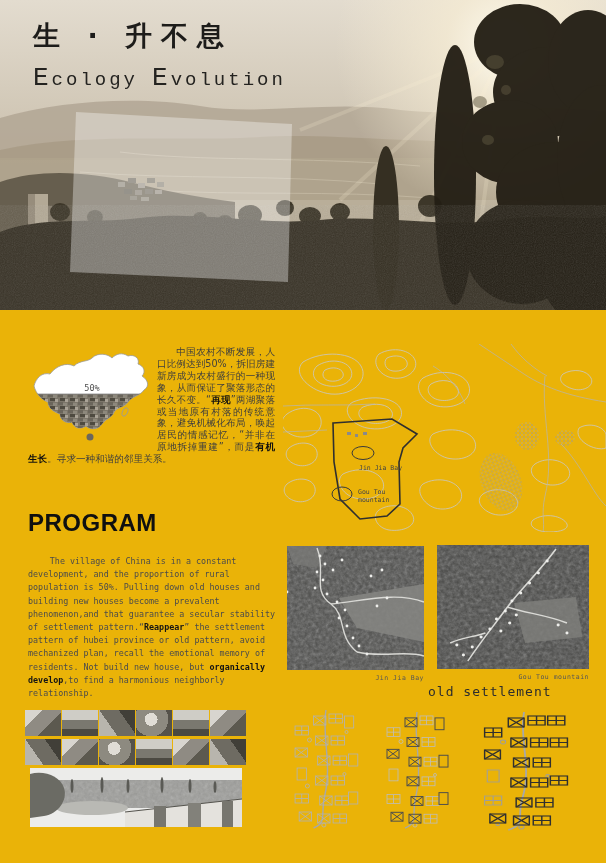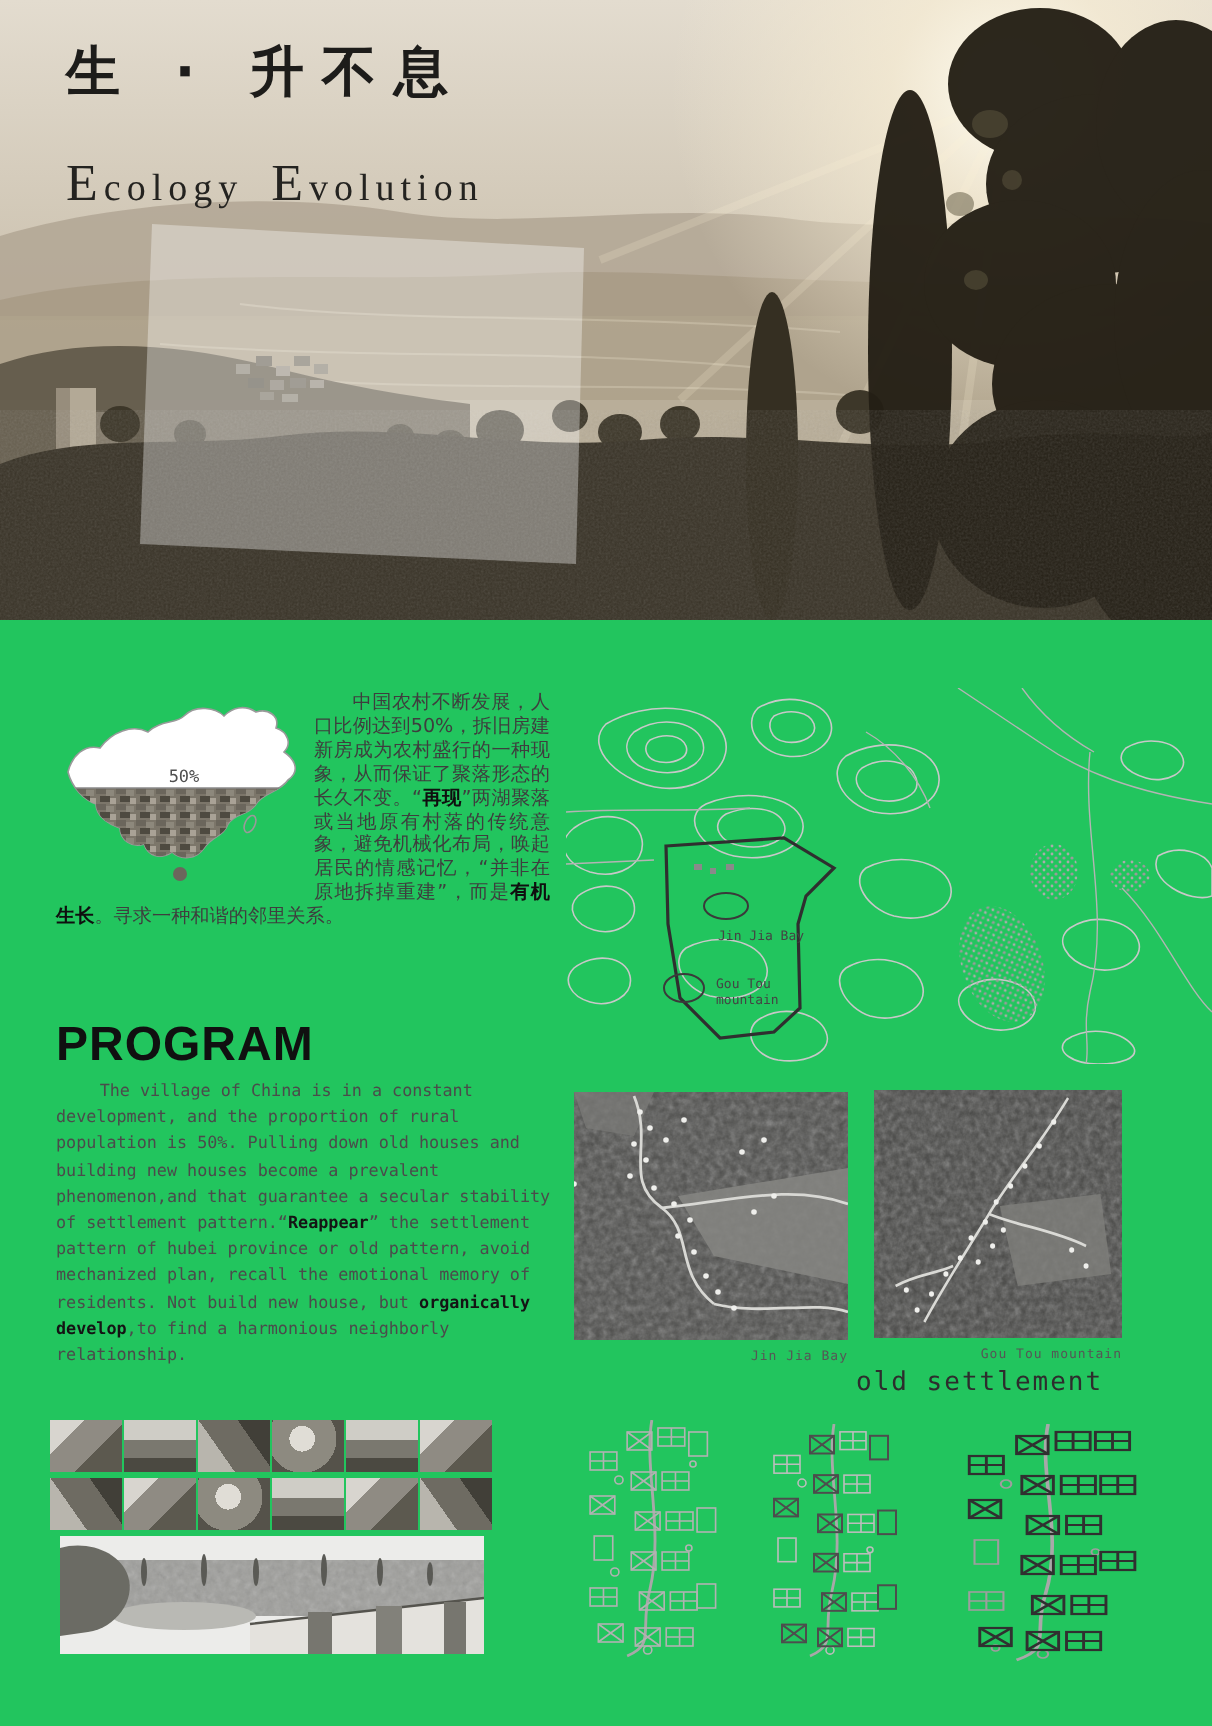--- a/index.html
+++ b/index.html
@@ -1,32 +1,32 @@
 <!DOCTYPE html>
 <html><head>
 <meta charset="utf-8">
 <style>
   * { box-sizing: border-box; }
   html, body { margin: 0; padding: 0; background: #ffffff; }
   .page {
     position: relative; width: 606px; height: 863px;
-    background: #22c55e; overflow: hidden;
+    background: #eab308; overflow: hidden;
     font-family: "DejaVu Sans Mono", monospace;
   }
 
   
   .hero { position: absolute; left: 0; top: 0; width: 606px; height: 310px; }
   .hero svg { display: block; width: 100%; height: 100%; }
   .hero-titles { position: absolute; left: 33px; top: 18px; color: #1d1c1a; }
   .title-zh {
     font-family: "DejaVu Sans", sans-serif; font-weight: 700;
     font-size: 27px; letter-spacing: 9px; white-space: nowrap;
   }
   .title-en {
-    margin-top: 23px; font-family: Liberation Serif, serif;
+    margin-top: 9px; font-family: Liberation Mono, monospace;
     font-size: 19px; letter-spacing: 3px; color: #242320; white-space: nowrap;
   }
   .title-en .big { font-size: 26px; }
   .title-en .wordgap { display: inline-block; width: 14px; }
 
   
   .intro { position: absolute; left: 28px; top: 346px; width: 247px; }
   .china-map { float: left; width: 124px; height: 96px; margin: 0 5px 0 0; }
   .zh-text {
     font-family: "DejaVu Sans", sans-serif; font-size: 9.6px;
@@ -35,31 +35,31 @@
   .zh-text p { margin: 0; text-indent: 2em; }
   .zh-text b { color: #0f0f0f; }
 
   
   .contour-map { position: absolute; left: 283px; top: 344px; width: 323px; height: 188px; }
   .contour-map svg { display: block; width: 100%; height: 100%; }
 
   
   .program { position: absolute; left: 28px; top: 509px; width: 248px; }
   .program h2 {
-    margin: 0 0 2px 0; font-family: "Liberation Sans", sans-serif;
+    margin: 0 0 18px 0; font-family: "Liberation Sans", sans-serif;
     font-weight: 700; font-size: 24px; letter-spacing: 0.5px; color: #101010;
   }
   .en-text { font-size: 8.4px; line-height: 13.2px; color: #4b4b4b; }
   .en-text p { margin: 0; text-indent: 2.6em; }
   .en-text b { color: #141414; }
 
   
   .aerial { position: absolute; }
   .aerial-left  { left: 287px; top: 546px; width: 137px; }
-  .aerial-right { left: 437px; top: 545px; width: 124px; }
+  .aerial-right { left: 437px; top: 545px; width: 152px; }
   .aerial svg { display: block; width: 100%; height: 124px; }
   .photo-caption {
     margin-top: 4px; font-size: 6.5px; letter-spacing: 0.5px;
     color: #565656; text-align: right;
   }
   .old-settlement {
     position: absolute; left: 428px; top: 684px; width: 150px;
     font-size: 13px; letter-spacing: 1px; color: #2d2d2d;
   }
 

